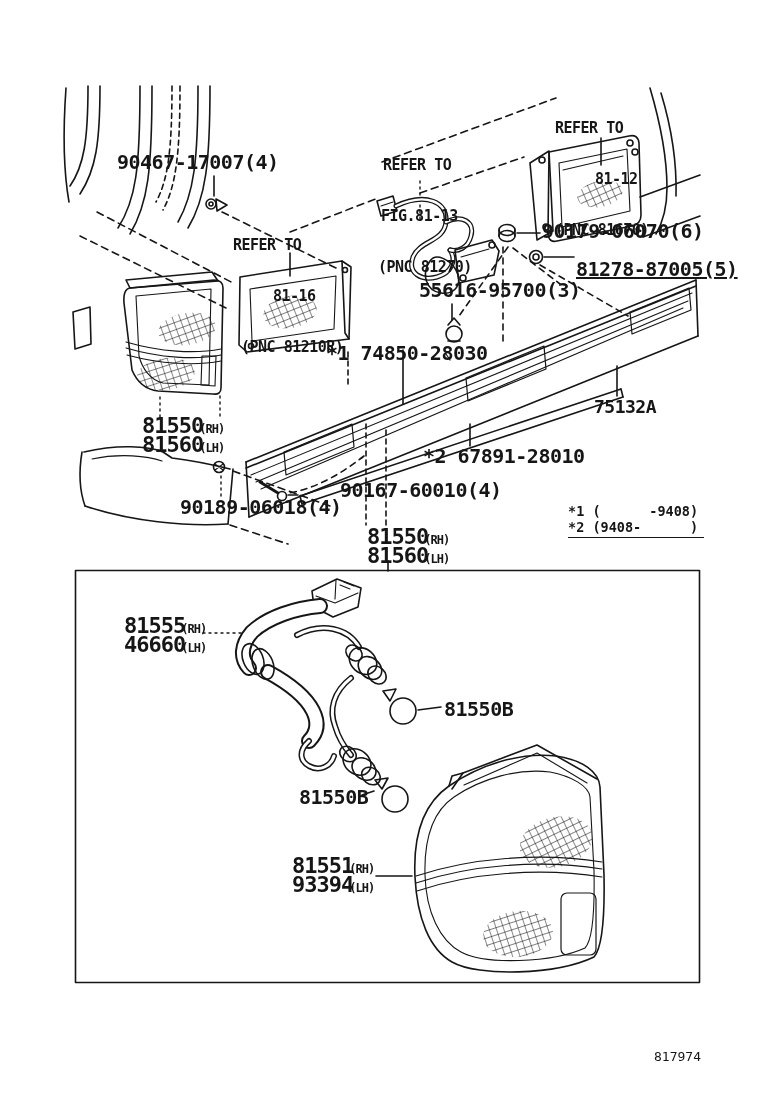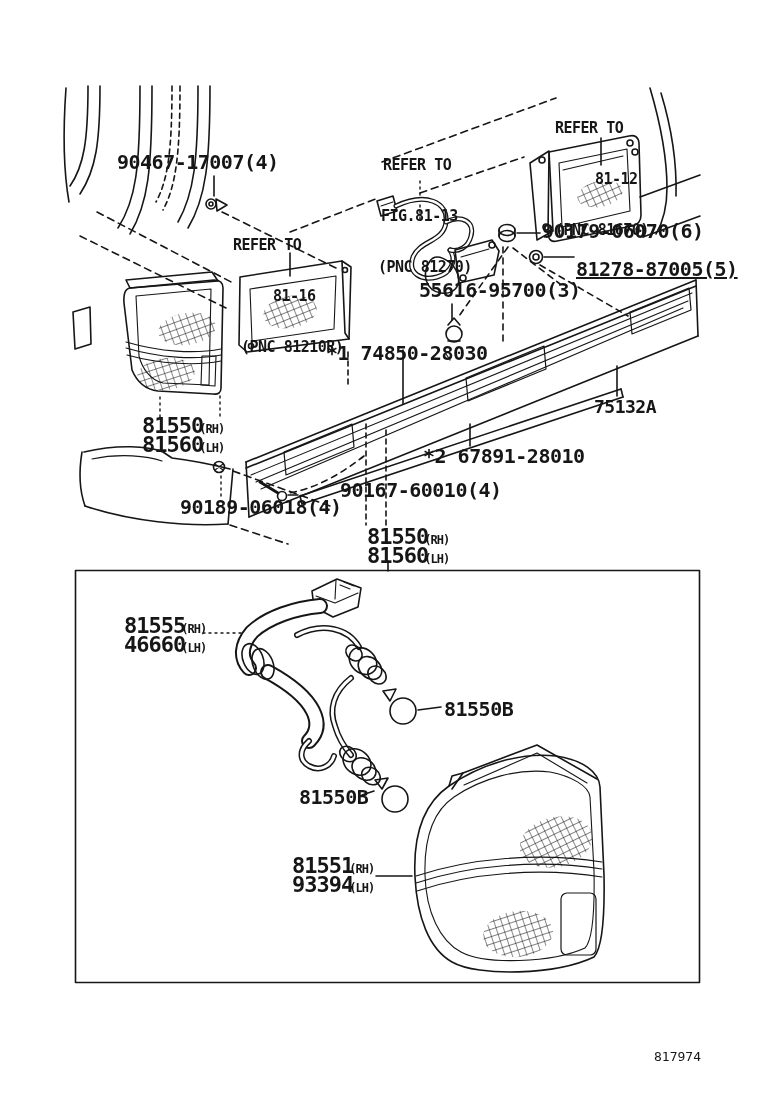--- a/index.html
+++ b/index.html
@@ -274,20 +274,25 @@
 <div class="lbl big" style="left:594px;top:397px;">75132A</div>
 <div class="lbl" style="left:423px;top:447px;">*2 67891-28010</div>
 <div class="lbl" style="left:300px;top:481px;margin-left:40px;">90167-60010(4)</div>
 <div class="lbl" style="left:180px;top:498px;">90189-06018(4)</div>
 
 <div class="pair" style="left:142px;top:418px;">
   <div><span class="num">81550</span><span class="suf">(RH)</span></div>
   <div><span class="num">81560</span><span class="suf">(LH)</span></div>
 </div>
 
+<div class="legend">
+  <div class="lrow"><span>*1</span> <span>(      -9408)</span></div>
+  <div class="lrow"><span>*2</span> <span>(9408-      )</span></div>
+  <div class="legend-underline"></div>
+</div>
 
 <div class="pair" style="left:367px;top:529px;">
   <div><span class="num">81550</span><span class="suf">(RH)</span></div>
   <div><span class="num">81560</span><span class="suf">(LH)</span></div>
 </div>
 
 <div class="pair" style="left:124px;top:618px;">
   <div><span class="num">81555</span><span class="suf">(RH)</span></div>
   <div><span class="num">46660</span><span class="suf">(LH)</span></div>
 </div>

